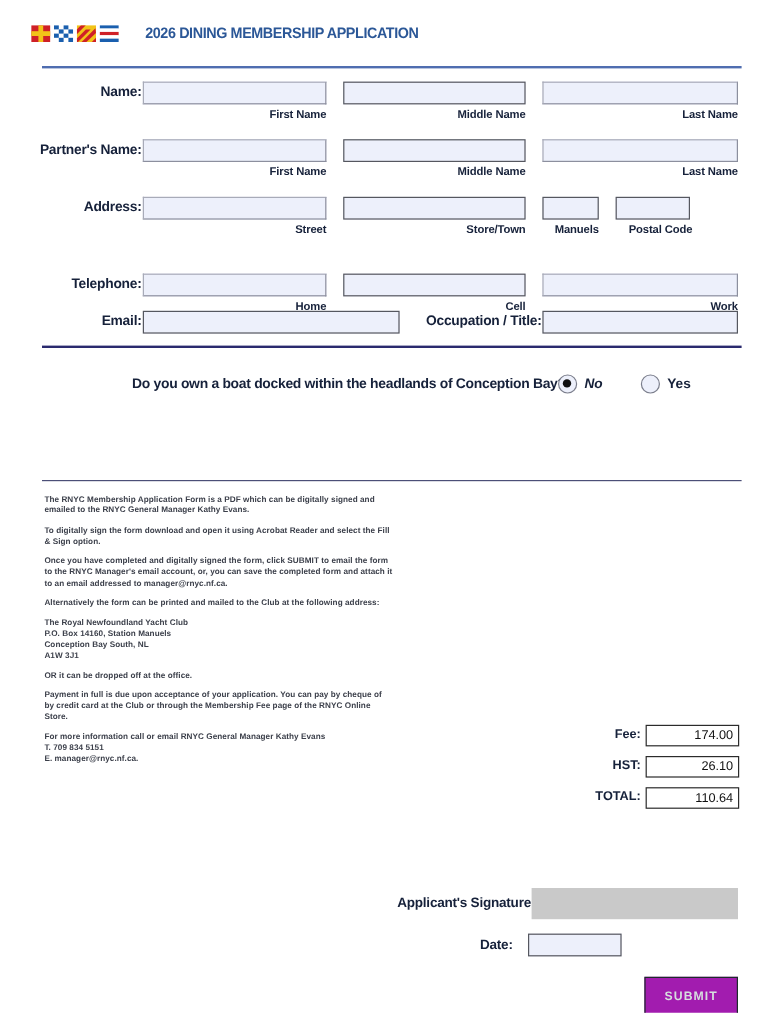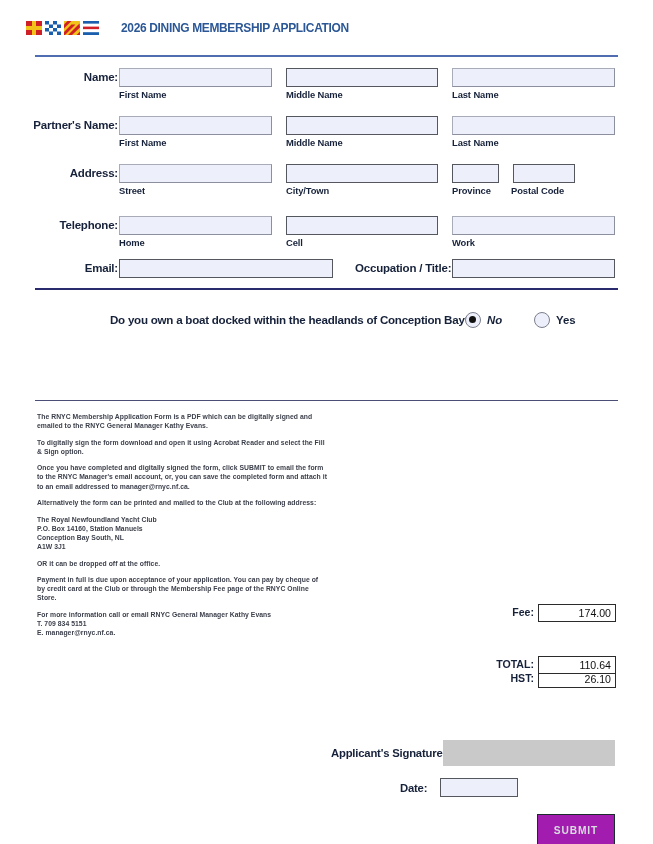--- a/index.html
+++ b/index.html
@@ -92,21 +92,21 @@
   }
   .field.dark-border {
     border-color: #55575f;
   }
   .sublabel {
     position: absolute;
     top: 21px;
     font-size: 9.4px;
     font-weight: bold;
     color: #16213a;
-    text-align: left;
+    text-align: right;
     white-space: nowrap;
     letter-spacing: -0.1px;
   }
 
   .inline-label {
     position: absolute;
     font-size: 11.5px;
     font-weight: bold;
     color: #16213a;
     white-space: nowrap;
@@ -292,28 +292,28 @@
   <div class="sublabel" style="left:286px; width:152px;">Middle Name</div>
   <div class="field" style="left:452px; width:163px;"></div>
   <div class="sublabel" style="left:452px; width:163px;">Last Name</div>
 </div>
 
 <div class="row" style="top:164px;">
   <div class="row-label" style="right:535px;">Address:</div>
   <div class="field" style="left:119px; width:153px;"></div>
   <div class="sublabel" style="left:119px; width:153px;">Street</div>
   <div class="field dark-border" style="left:286px; width:152px;"></div>
-  <div class="sublabel" style="left:286px; width:152px;">City/Town</div>
+  <div class="sublabel" style="left:286px; width:152px;">Store/Town</div>
   <div class="field dark-border" style="left:452px; width:47px;"></div>
-  <div class="sublabel" style="left:452px; width:47px;">Province</div>
+  <div class="sublabel" style="left:452px; width:47px;">Manuels</div>
   <div class="field dark-border" style="left:513px; width:62px;"></div>
   <div class="sublabel" style="left:511px; width:66px;">Postal Code</div>
 </div>
 
-<div class="row" style="top:216px;">
+<div class="row" style="top:228px;">
   <div class="row-label" style="right:535px;">Telephone:</div>
   <div class="field" style="left:119px; width:153px;"></div>
   <div class="sublabel" style="left:119px; width:153px;">Home</div>
   <div class="field dark-border" style="left:286px; width:152px;"></div>
   <div class="sublabel" style="left:286px; width:152px;">Cell</div>
   <div class="field" style="left:452px; width:163px;"></div>
   <div class="sublabel" style="left:452px; width:163px;">Work</div>
 </div>
 
 <div class="row" style="top:259px;text-decoration:underline;">
@@ -348,21 +348,21 @@
     <div>For more information call or email RNYC General Manager Kathy Evans</div>
     <div>T. 709 834 5151</div>
     <div>E.  manager@rnyc.nf.ca.</div>
   </div>
 </div>
 
 <div class="fee-row" style="left:538px; top:604px; width:80px;">
   <div class="fee-label" style="right:84px;">Fee:</div>
   <div class="fee-box">174.00</div>
 </div>
-<div class="fee-row" style="left:538px; top:630px; width:80px;margin-top:40px;">
+<div class="fee-row" style="left:538px; top:630px; width:80px;">
   <div class="fee-label" style="right:84px;">HST:</div>
   <div class="fee-box">26.10</div>
 </div>
 <div class="fee-row" style="left:538px; top:656px; width:80px;">
   <div class="fee-label" style="right:84px;">TOTAL:</div>
   <div class="fee-box">110.64</div>
 </div>
 
 <div class="sig-label" style="left:331px; top:747px;">Applicant's Signature :</div>
 <div class="sig-box"></div>

